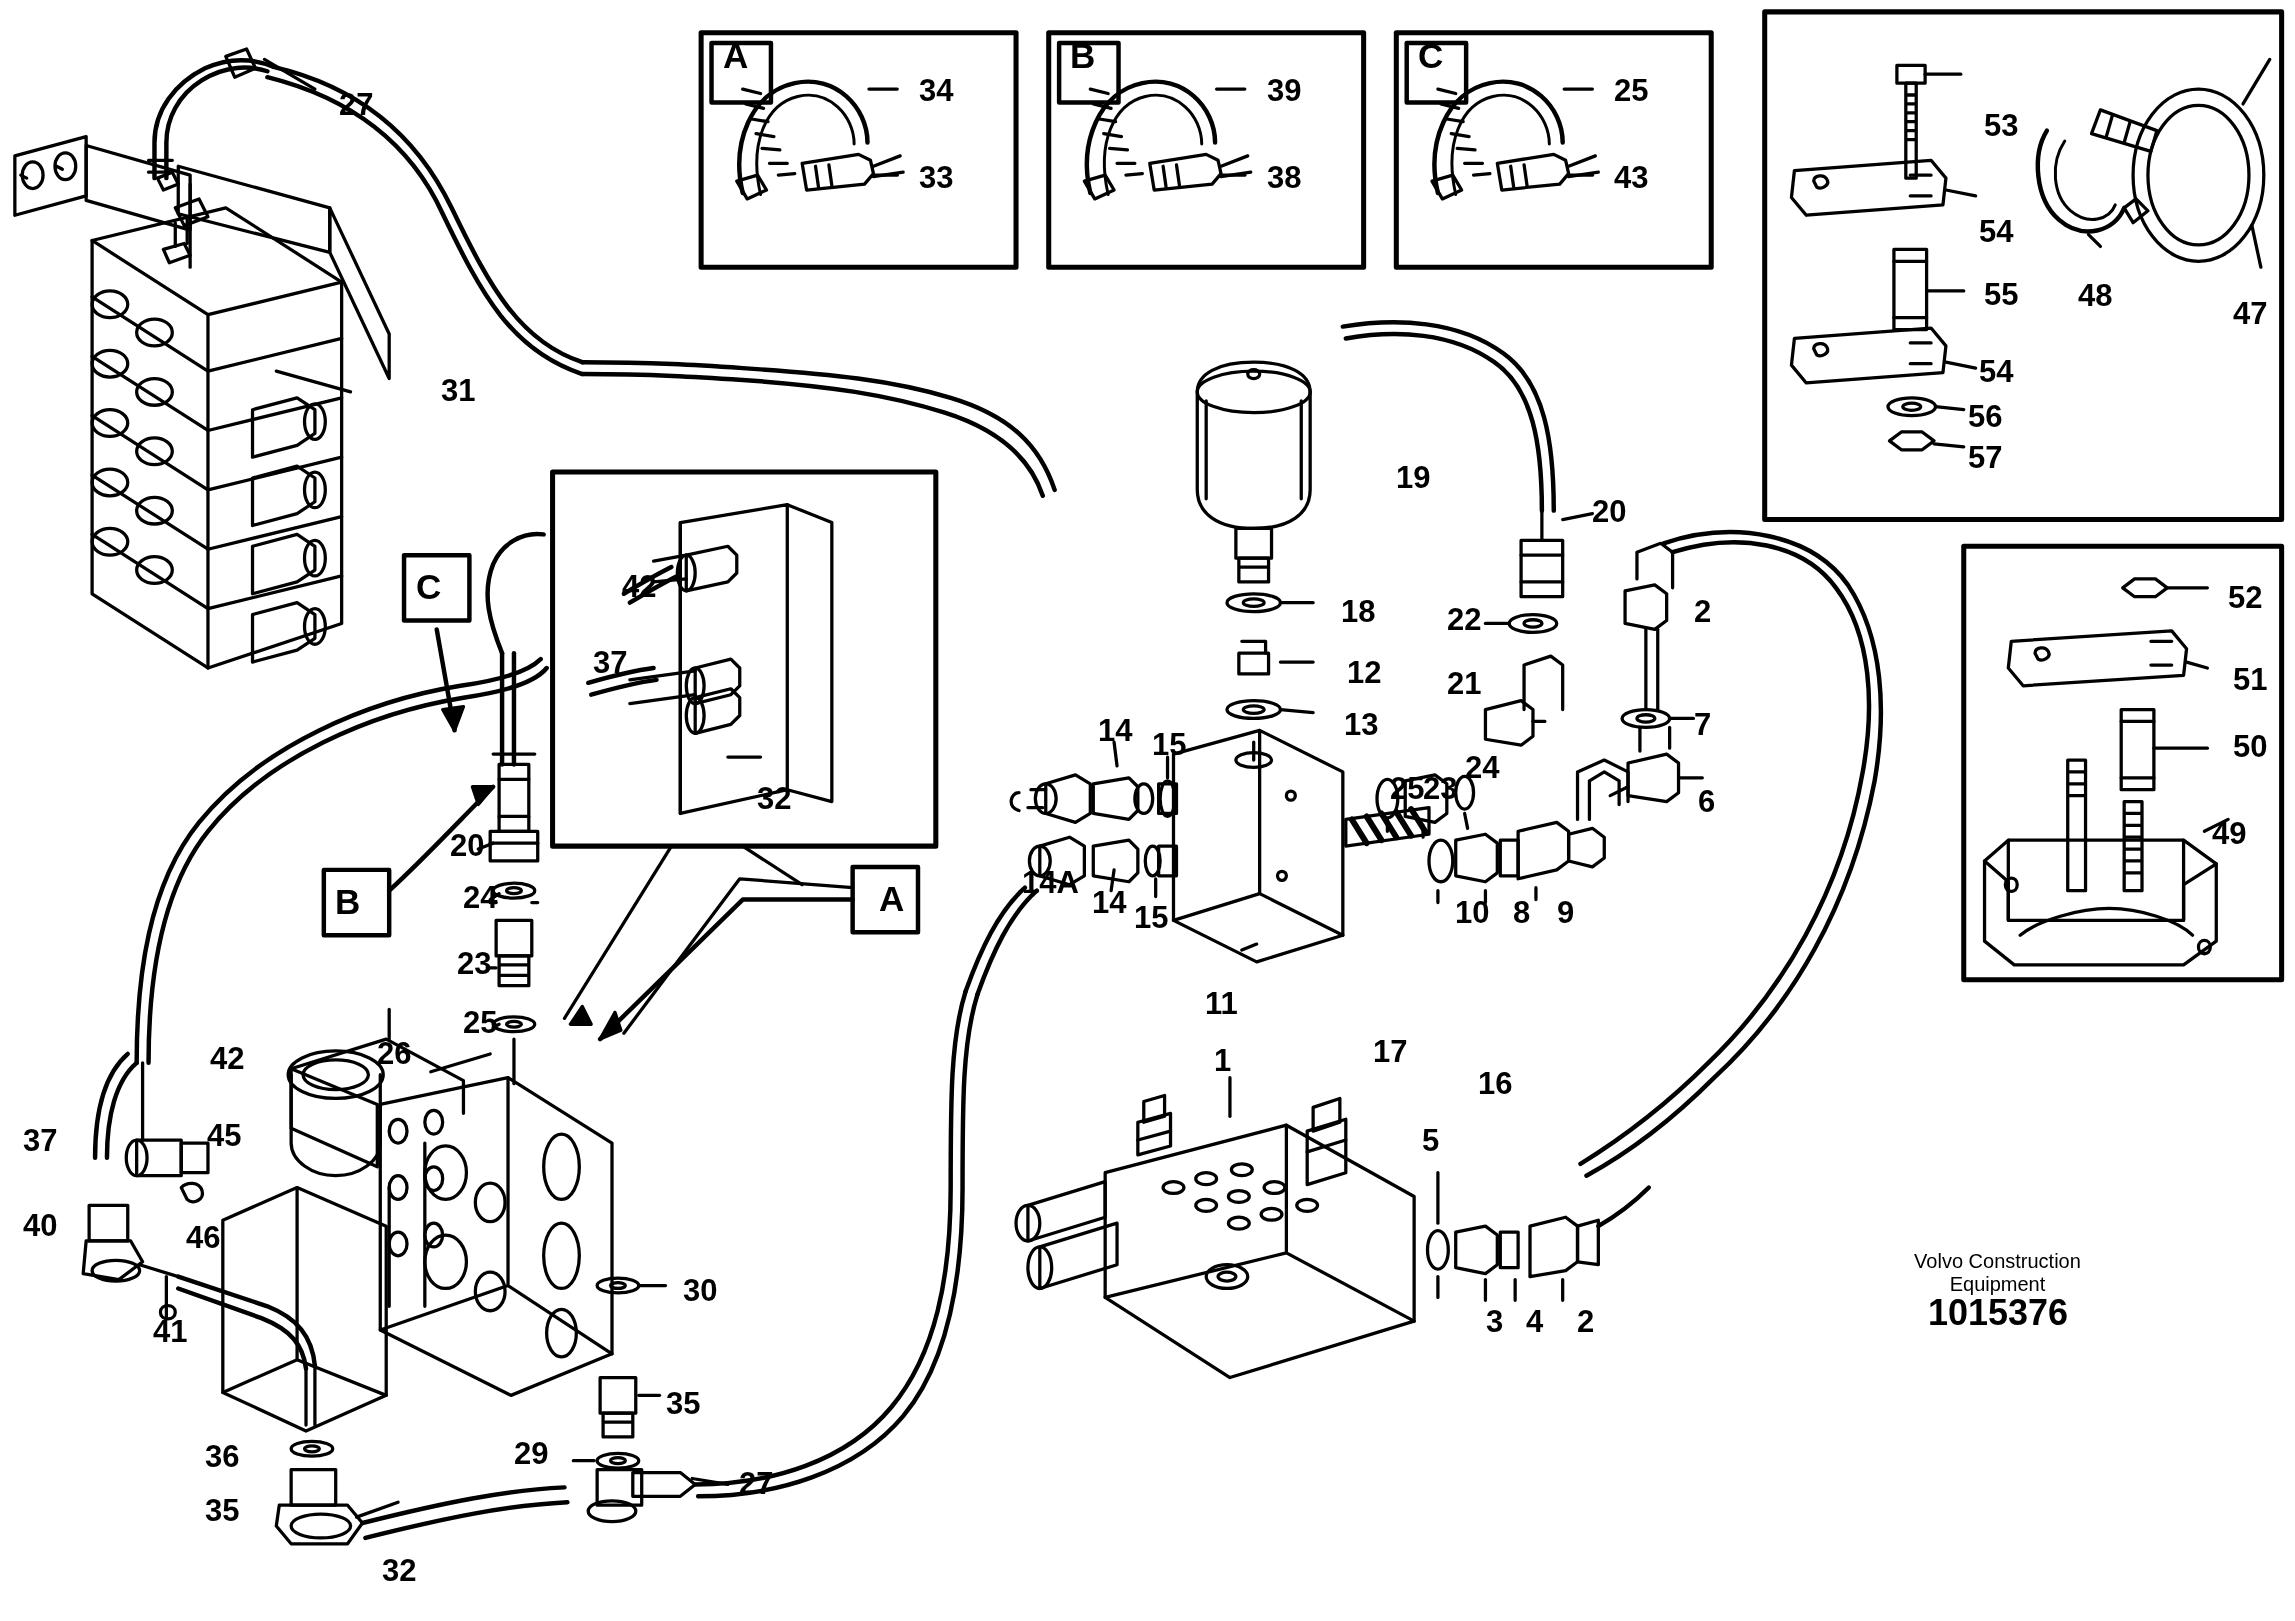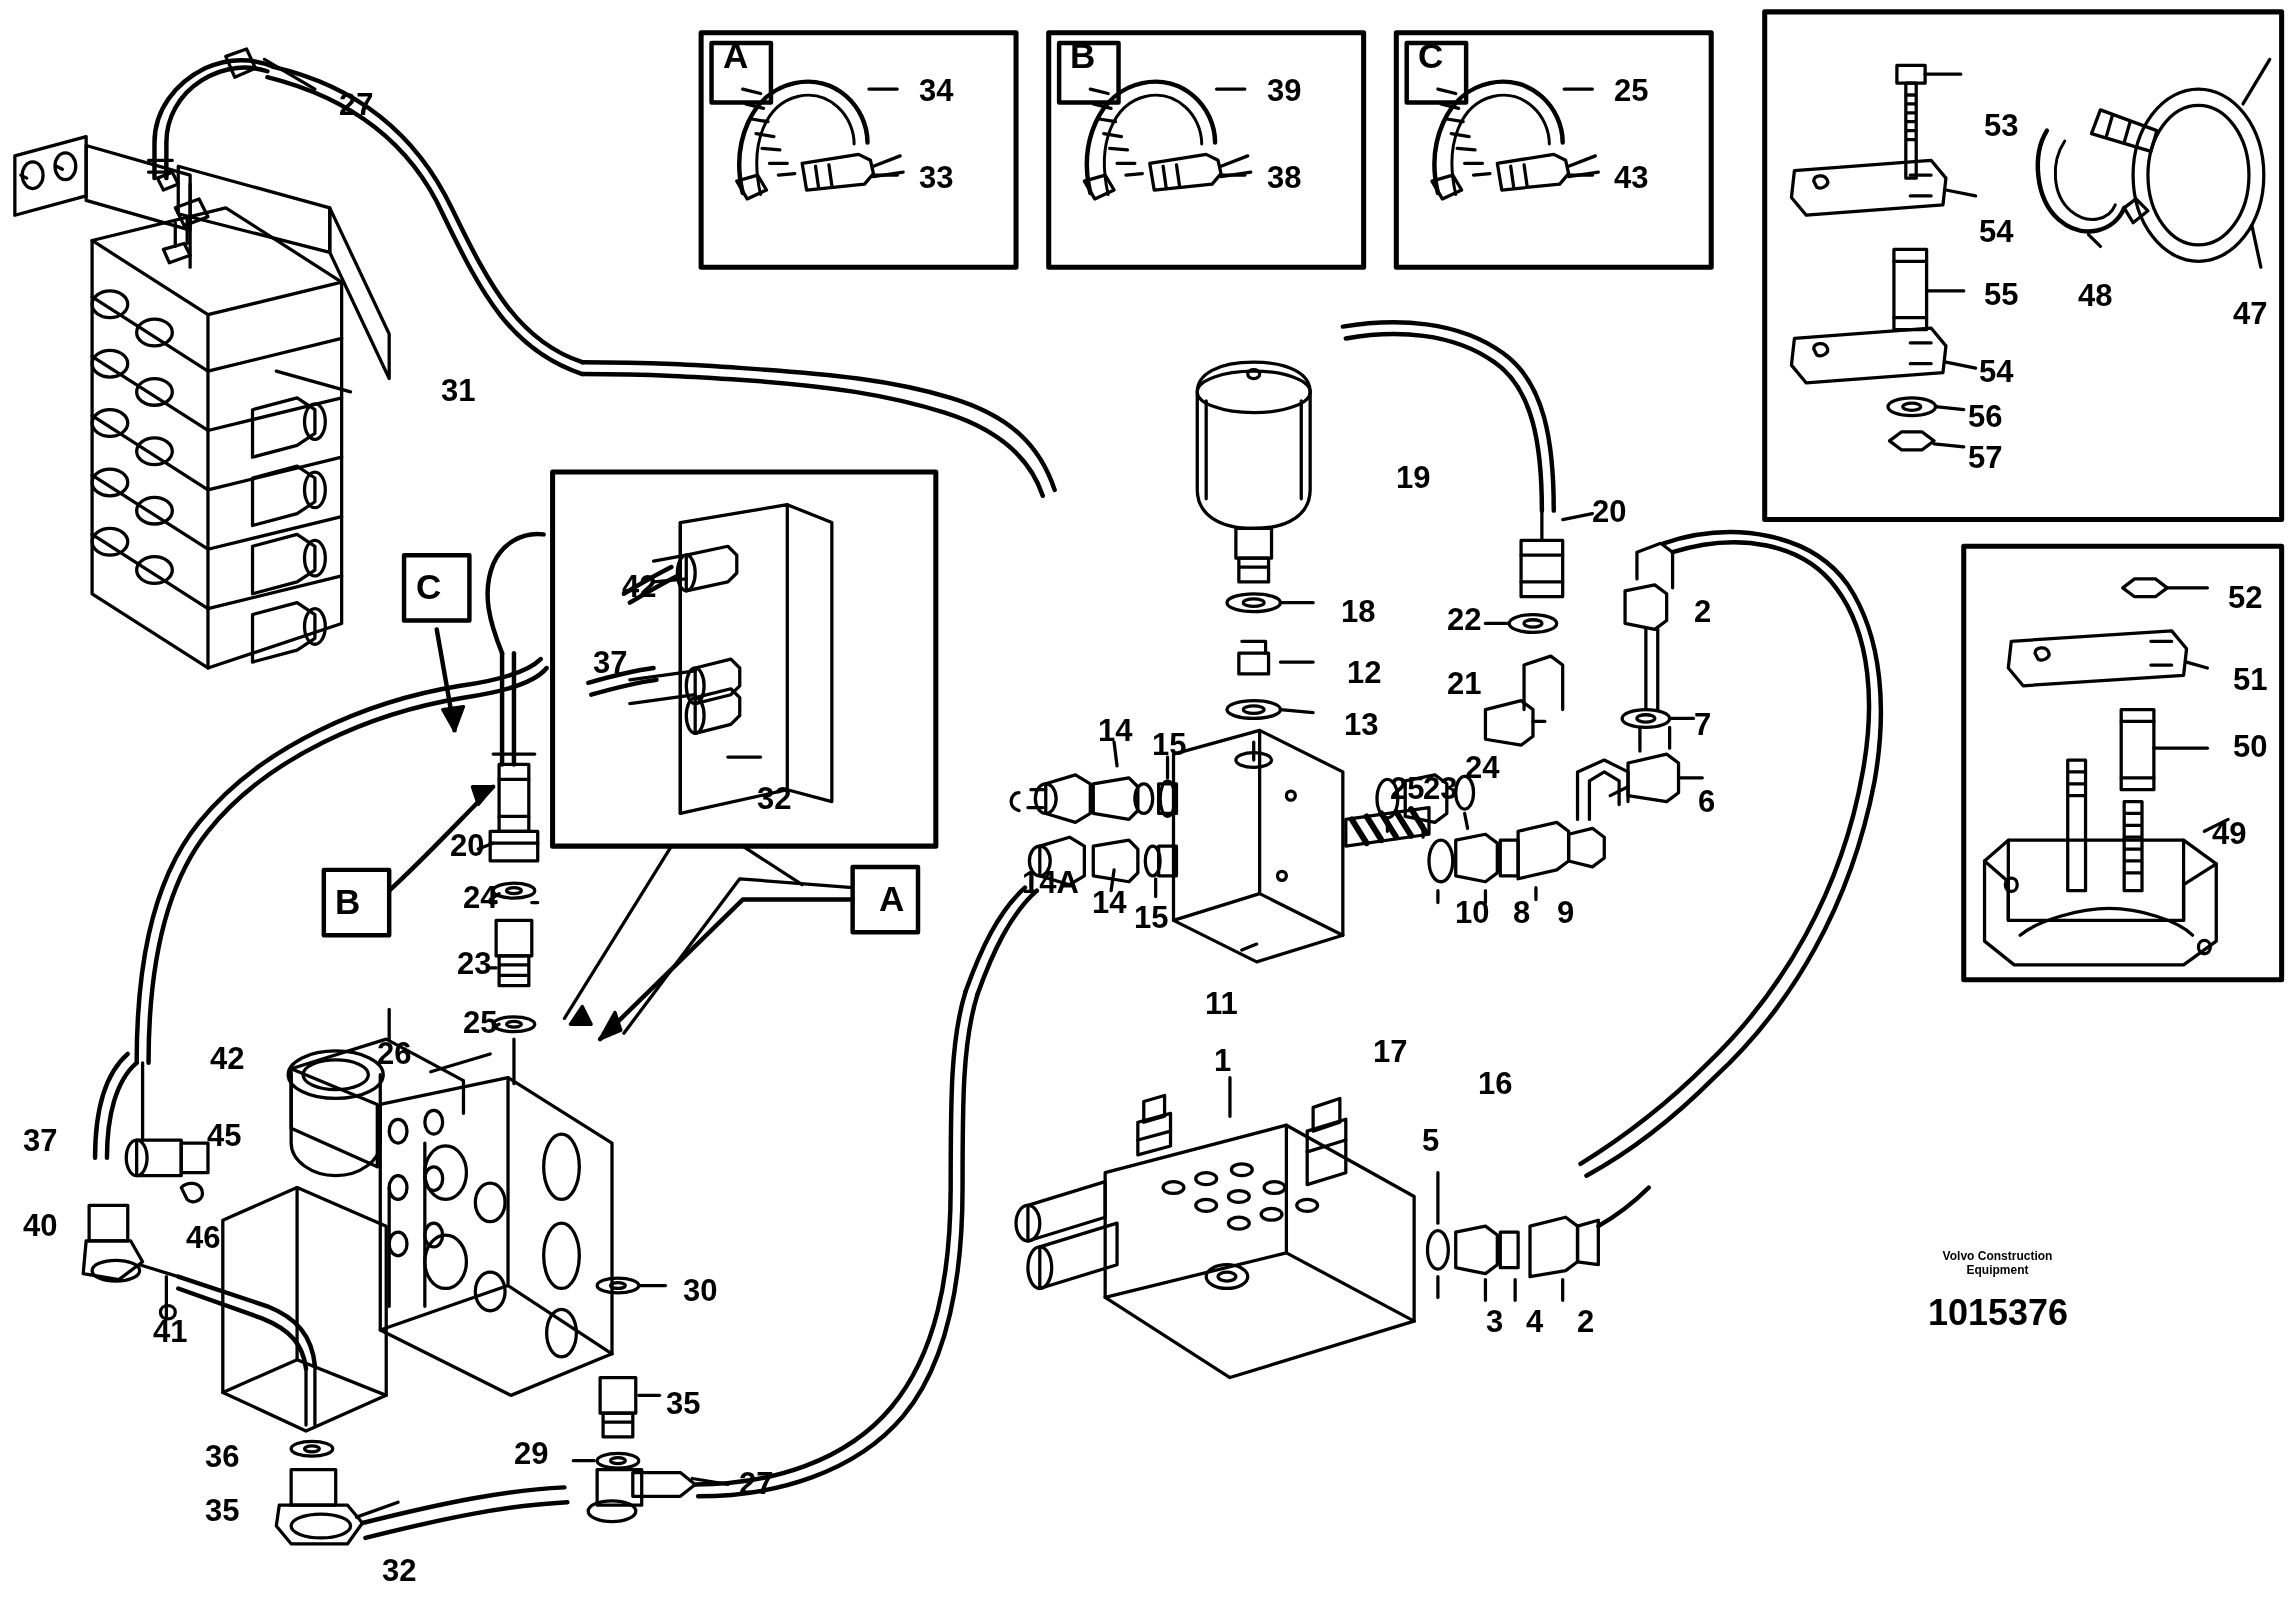--- a/index.html
+++ b/index.html
@@ -2,21 +2,21 @@
 <html style="font-size:12.3px"><head>
 <meta charset="utf-8">
 <style>
   html,body{margin:0;padding:0;background:#ffffff;}
   body{width:2295px;height:1621px;position:relative;font-family:"Liberation Sans",sans-serif;overflow:hidden;}
   .stage{position:absolute;left:0;top:0;width:2295px;height:1621px;}
   svg.layer{position:absolute;left:0;top:0;width:2295px;height:1621px;}
   .lbl{position:absolute;font-family:"Liberation Sans",sans-serif;font-weight:700;color:#000;white-space:nowrap;}
   .num{font-size:31px;}
   .boxletter{font-size:35px;font-weight:700;}
-  .brand{position:absolute;font-size:12px;font-weight:700;text-align:center;color:#000;line-height:1.15;}
+  .brand{position:absolute;font-size:20px;font-weight:400;text-align:center;color:#000;line-height:1.15;}
   .partno{position:absolute;font-size:36px;font-weight:700;color:#000;}
 </style>
 </head>
 <body>
 
 <div class="stage">
 
 <svg class="layer" viewBox="0 0 1545 1092" preserveAspectRatio="none">
   <g fill="none" stroke="#000" stroke-width="2.2" stroke-linecap="round" stroke-linejoin="round">
 

